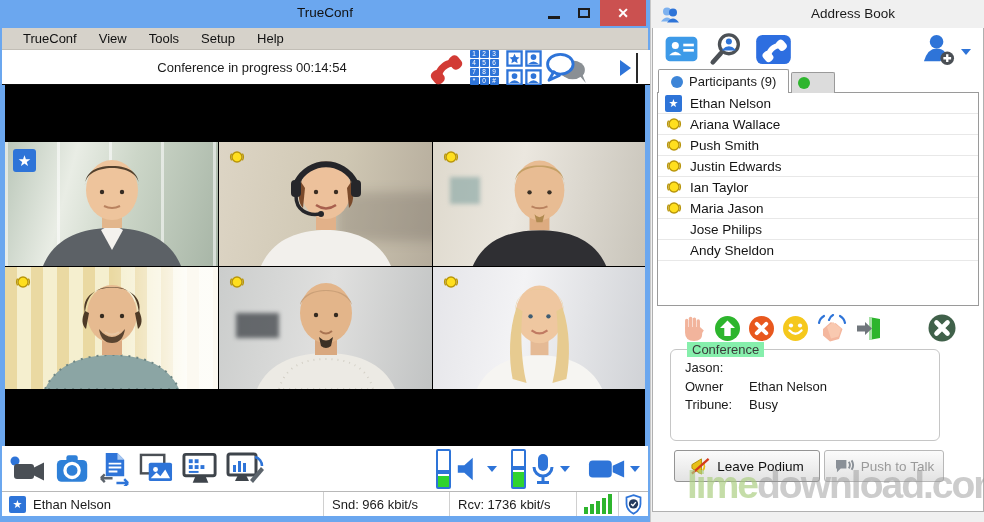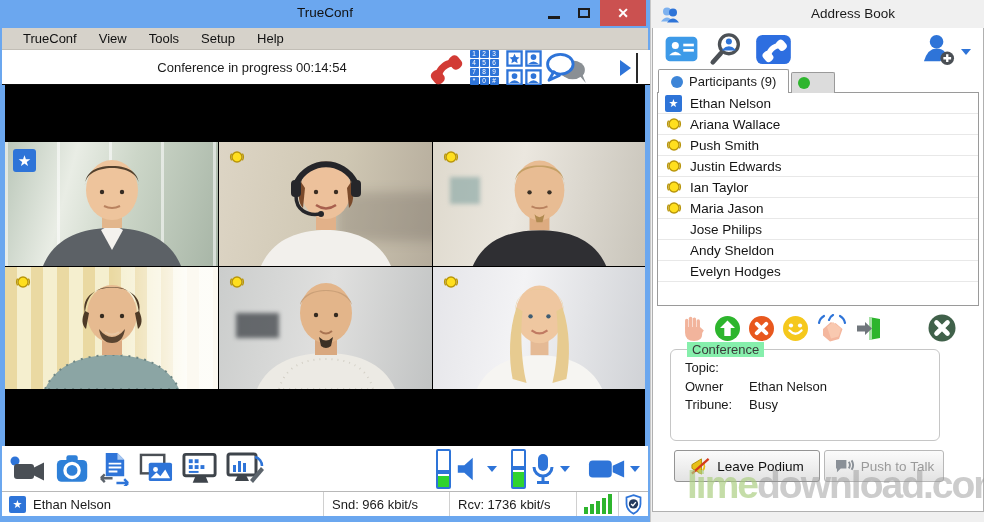--- a/index.html
+++ b/index.html
@@ -550,24 +550,20 @@
           <span>Maria Jason</span>
         </div>
         <div class="p-row">
           <span class="p-ic"></span>
           <span>Jose Philips</span>
         </div>
         <div class="p-row">
           <span class="p-ic"></span>
           <span>Andy Sheldon</span>
         </div>
-        <div class="p-row">
-          <span class="p-ic"></span>
-          <span>Evelyn Hodges</span>
-        </div>
       </div>
 
       <div class="ab-actions">
         <div class="act">
           <svg width="26" height="27" viewBox="0 0 27 27">
             <g fill="#f2b49c">
               <rect x="4.2" y="3.5" width="3.5" height="12" rx="1.7"></rect>
               <rect x="8.2" y="1.2" width="3.5" height="14" rx="1.7"></rect>
               <rect x="12.2" y="2" width="3.5" height="13" rx="1.7"></rect>
               <rect x="16.2" y="4" width="3.5" height="11" rx="1.7"></rect>
@@ -620,21 +616,21 @@
             <circle cx="15" cy="15" r="13.5" fill="#40614a"></circle>
             <path d="M9.5 9.5 L20.5 20.5 M20.5 9.5 L9.5 20.5" stroke="#fff" stroke-width="4.6" stroke-linecap="round"></path>
           </svg>
         </div>
       </div>
 
       <div class="conf-box">
         <span class="conf-legend">Conference</span>
         <div class="conf-rows">
           <div class="conf-row">
-            <b>Topic:</b>
+            <b>Jason:</b>
             <span></span>
           </div>
           <div class="conf-row">
             <b>Owner</b>
             <span>Ethan Nelson</span>
           </div>
           <div class="conf-row">
             <b>Tribune:</b>
             <span>Busy</span>
           </div>

